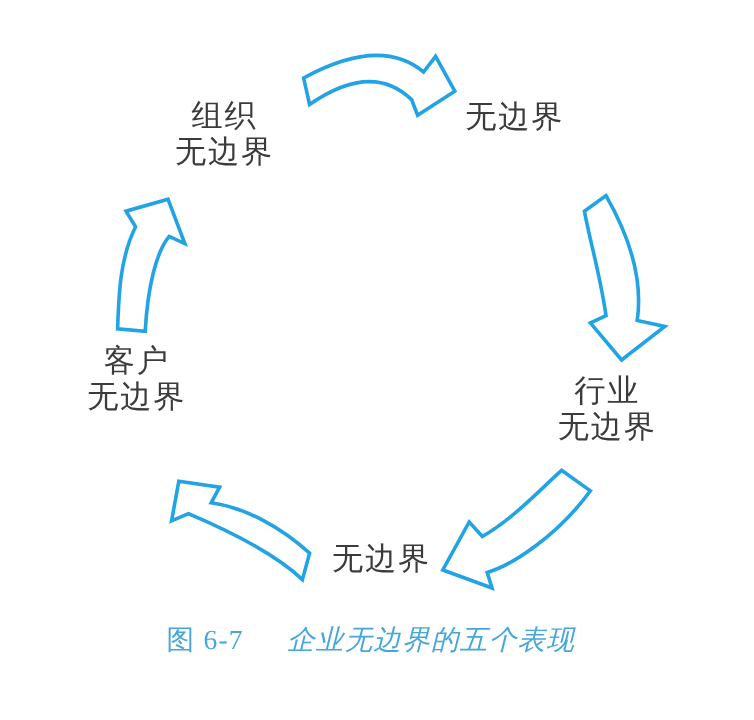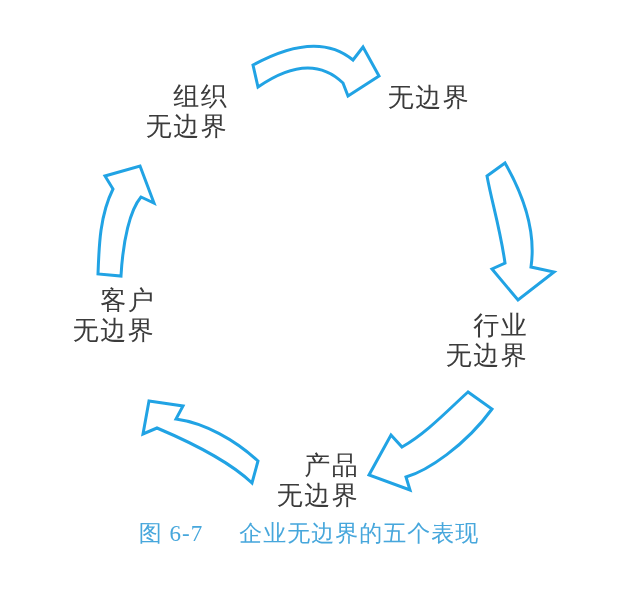--- a/index.html
+++ b/index.html
@@ -11,21 +11,21 @@
     position: relative;
     width: 628px;
     height: 600px;
     background: var(--color-background, #ffffff);
     overflow: hidden;
     font-family: "Liberation Serif", "DejaVu Serif", serif;
   }
   .node {
     position: absolute;
     transform: translateX(-50%);
-    text-align: right;
+    text-align: center;
     color: var(--color-text, #3b3b3b);
     font-size: 26px;
     line-height: 30px;
     letter-spacing: 1.5px;
     white-space: nowrap;
   }
   .arrow {
     position: absolute;
     color: var(--color-arrow, #21a3e4);
     display: block;
@@ -43,43 +43,43 @@
     top: 519px;
     transform: translateX(-50%);
     white-space: nowrap;
     color: var(--color-caption, #47a7dc);
     font-size: 23px;
     line-height: 30px;
     letter-spacing: 1px;
   }
   .caption .caption-title {
     margin-left: 36px;
+    font-style: italic;
   }
 </style>
 </head>
 <body>
 
 <div class="stage">
 
   <div class="node" style="left:187px; top:82px">
     <div>组织</div>
     <div>无边界</div>
   </div>
 
   <div class="node" style="left:429px; top:83px">
     <div>无边界</div>
   </div>
 
-  <div class="node" style="left:487px; top:311px">
+  <div class="node" style="left:506px; top:311px">
     <div>行业</div>
     <div>无边界</div>
   </div>
 
   <div class="node" style="left:318px; top:451px">
-    <div>产品</div>
     <div>无边界</div>
   </div>
 
   <div class="node" style="left:114px; top:286px">
     <div>客户</div>
     <div>无边界</div>
   </div>
 
   <svg class="arrow" style="left:250px; top:43px" width="132" height="60" viewBox="0 0 132 60">
     <path d="M 3 22 Q 67 -13 103 17 L 113 4 L 129 33 L 98 53 L 93 40 Q 60 8 8 44 Z"></path>

